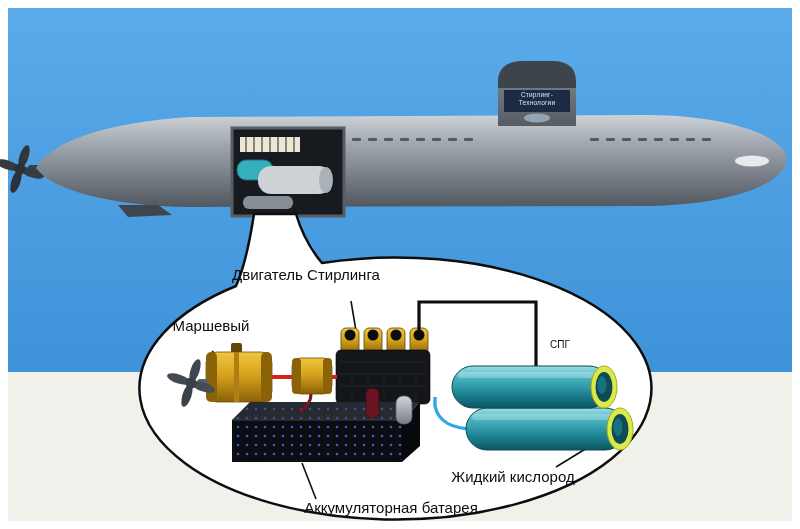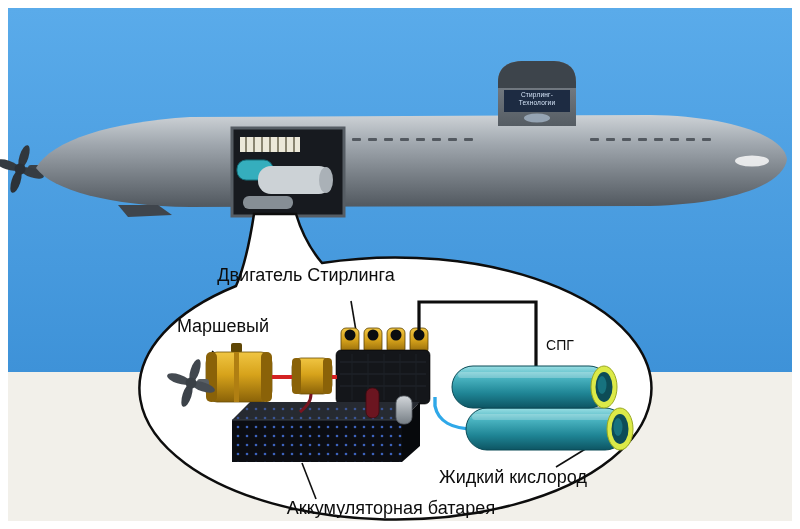--- a/index.html
+++ b/index.html
@@ -10,21 +10,21 @@
   .water {
     position:absolute; left:8px; top:8px; width:784px; height:364px;
     background:linear-gradient(#5aabea, #3e92d8);
   }
   .ground {
     position:absolute; left:8px; top:372px; width:784px; height:149px;
     background:#f2f0ea;
   }
   svg.art { position:absolute; left:0; top:0; }
   .label {
-    position:absolute; color:#0d0d0d; font-size:18px; line-height:16px;
+    position:absolute; color:#0d0d0d; font-size:15px; line-height:16px;
     text-align:center; white-space:nowrap;
   }
   .label .ln { display:block; }
   .sail-badge {
     position:absolute; left:504px; top:91px; width:66px; height:22px;
     color:#d6e5f8; font-size:6.5px; line-height:8px; text-align:center;
     letter-spacing:0.2px;
   }
 </style>
 </head>
@@ -231,25 +231,25 @@
 
   <div class="sail-badge">
     <span class="ln">Стирлинг-</span>
     <span class="ln">Технологии</span>
   </div>
 
   <div class="label" style="left:208px; top:267px; width:196px;">
     <span class="ln">Двигатель Стирлинга</span>
   </div>
 
-  <div class="label" style="left:170px; top:318px; width:106px;">
+  <div class="label" style="left:158px; top:318px; width:106px;">
     <span class="ln">Маршевый</span>
   </div>
 
-  <div class="label" style="left:528px; top:337px; width:64px; font-size:14px;">
+  <div class="label" style="left:528px; top:337px; width:64px; font-size:10px;">
     <span class="ln">СПГ</span>
   </div>
 
   <div class="label" style="left:286px; top:500px; width:210px;">
     <span class="ln">Аккумуляторная батарея</span>
   </div>
 
   <div class="label" style="left:438px; top:469px; width:150px;">
     <span class="ln">Жидкий кислород</span>
   </div>

